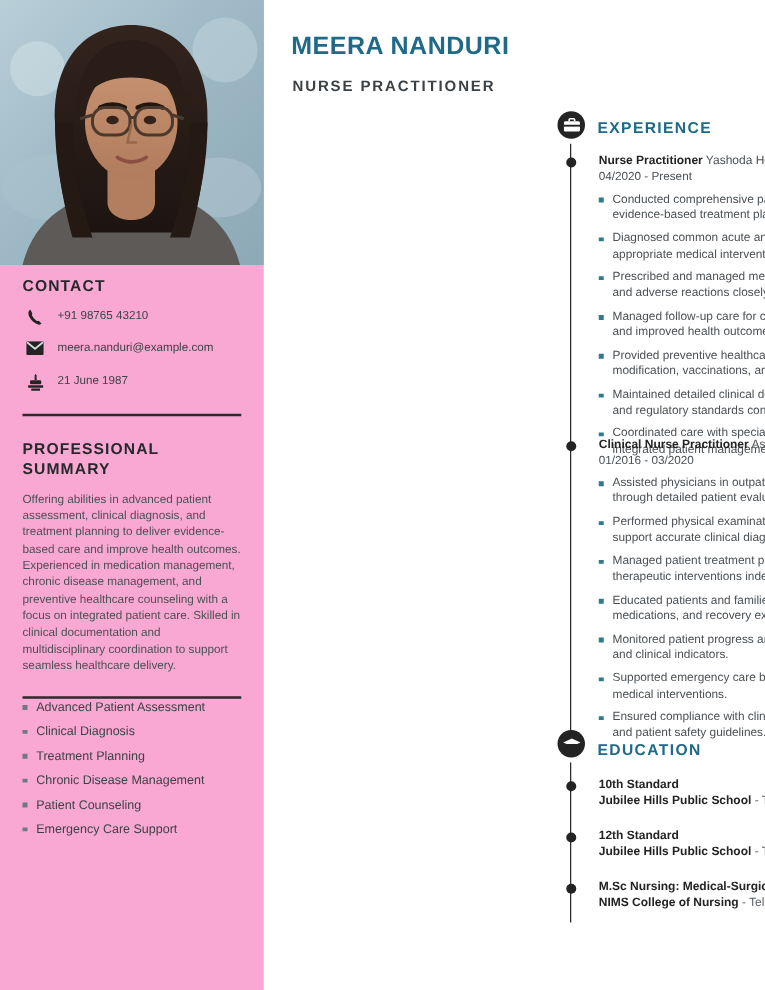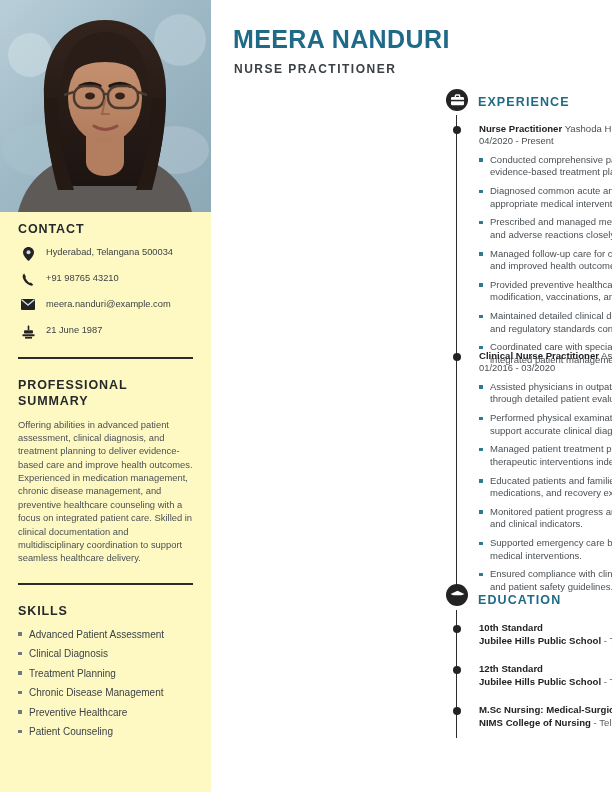--- a/index.html
+++ b/index.html
@@ -8,21 +8,21 @@
     background: #ffffff;
     font-family: "Liberation Sans", sans-serif;
     overflow: hidden;
   }
   .page { position: relative; width: 612px; height: 792px; background: #fff; }
 
   
   .sidebar {
     position: absolute; left: 0; top: 0;
     width: 211px; height: 792px;
-    background: #fef9c3;
+    background: #f9a8d4;
   }
   .photo {
     position: absolute; left: 0; top: 0;
     width: 211px; height: 212px;
     overflow: hidden;
     background: #9fb6c2;
   }
   .photo svg { display: block; width: 211px; height: 212px; }
 
   .side-body { position: absolute; left: 0; top: 212px; width: 211px; padding: 0 18px; }
@@ -57,21 +57,21 @@
   .skill-list li::before {
     content: ""; position: absolute; left: 0; top: 4.5px;
     width: 3.5px; height: 3.5px; background: #6e7a80;
   }
 
   
   .main { position: absolute; left: 211px; top: 0; width: 401px; height: 792px; }
 
   .name {
     position: absolute; left: 22px; top: 27px;
-    font-size: 25px; font-weight: bold; color: #1e6a87;
+    font-size: 20px; font-weight: bold; color: #1e6a87;
     letter-spacing: 0.4px; line-height: 1;
   }
   .role {
     position: absolute; left: 23px; top: 62px;
     font-size: 12px; font-weight: bold; color: #3b4044;
     letter-spacing: 1.5px;
   }
 
   
   .tl-line {
@@ -171,29 +171,20 @@
 
         <path d="M44 98 C46 140 52 168 58 190 L74 190 C64 160 58 130 58 98 Z" fill="#241913"></path>
         <path d="M166 98 C164 140 158 168 152 190 L136 190 C146 160 152 130 152 98 Z" fill="#241913"></path>
       </svg>
     </div>
 
     <div class="side-body">
 
       <div class="side-h first">CONTACT</div>
 
-      <div class="contact-row">
-        <span class="contact-ico">
-          <svg width="11" height="14" viewBox="0 0 11 14">
-              <path d="M5.5 0C2.46 0 0 2.46 0 5.5C0 9.3 5.5 14 5.5 14S11 9.3 11 5.5C11 2.46 8.54 0 5.5 0Z" fill="#232323"></path>
-              <circle cx="5.5" cy="5.3" r="2" fill="#ccdbdf"></circle>
-            </svg>
-        </span>
-        <span class="contact-txt">Hyderabad, Telangana 500034</span>
-      </div>
 
       <div class="contact-row">
         <span class="contact-ico">
           <svg width="13" height="13" viewBox="0 0 13 13">
               <path d="M2.2 0.6C1 1.5 0.3 3 0.9 4.9C1.8 7.9 4.6 11 8.5 12.6C9.6 13 10.6 12.6 11.2 11.8L9 9.5C8.6 9.9 8 10 7.5 9.7C5.9 8.7 4.4 7 3.6 5.2C3.4 4.7 3.5 4.2 3.9 3.8Z" fill="#232323"></path>
             </svg>
         </span>
         <span class="contact-txt">+91 98765 43210</span>
       </div>
 
@@ -218,28 +209,27 @@
             </svg>
         </span>
         <span class="contact-txt">21 June 1987</span>
       </div>
 
       <div class="side-rule"></div>
       <div class="side-h">PROFESSIONAL SUMMARY</div>
       <div class="summary-txt">Offering abilities in advanced patient assessment, clinical diagnosis, and treatment planning to deliver evidence-based care and improve health outcomes. Experienced in medication management, chronic disease management, and preventive healthcare counseling with a focus on integrated patient care. Skilled in clinical documentation and multidisciplinary coordination to support seamless healthcare delivery.</div>
 
       <div class="side-rule"></div>
-      <div class="side-h">SKILLS</div>
       <ul class="skill-list">
         <li>Advanced Patient Assessment</li>
         <li>Clinical Diagnosis</li>
         <li>Treatment Planning</li>
         <li>Chronic Disease Management</li>
-        <li>Preventive Healthcare</li>
         <li>Patient Counseling</li>
+        <li>Emergency Care Support</li>
       </ul>
     </div>
   </div>
 
   <div class="main">
 
     <div class="name">MEERA NANDURI</div>
     <div class="role">NURSE PRACTITIONER</div>
 
     <div class="tl-line" style="top:115px; height:473px;"></div>

